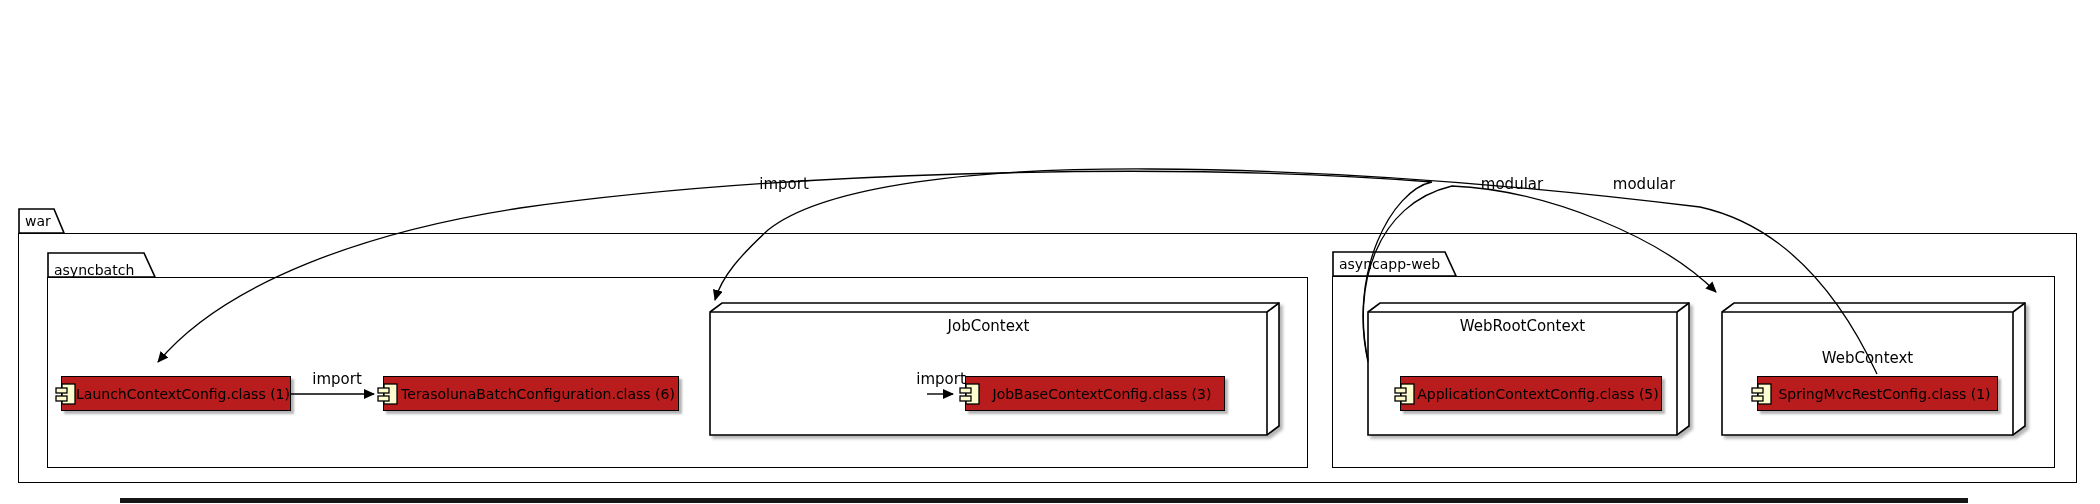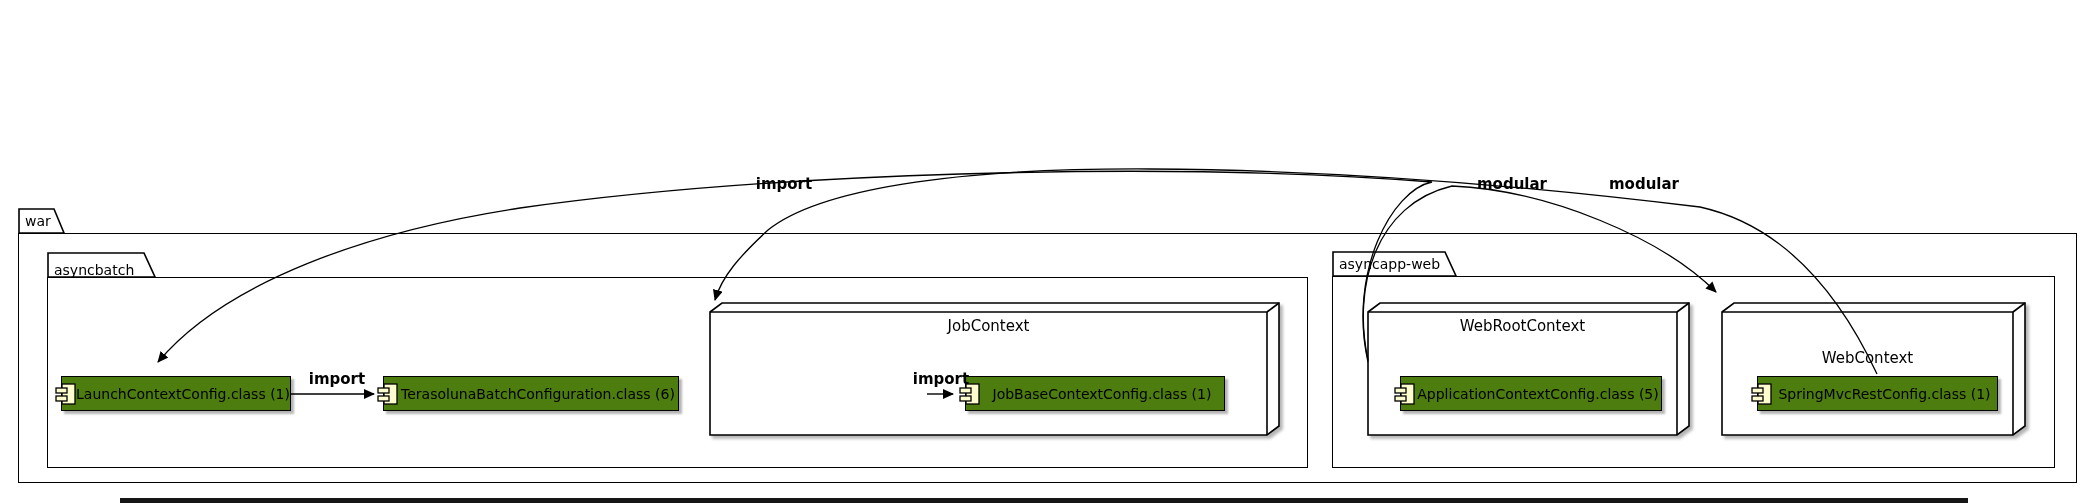--- a/index.html
+++ b/index.html
@@ -8,27 +8,27 @@
   
   .pkg-body{position:absolute;border:1.6px solid #000;background:transparent;box-sizing:border-box;}
   .pkg-tab{position:absolute;box-sizing:border-box;}
   .pkg-tab svg{position:absolute;left:0;top:0;}
   .pkg-tab .tab-text{position:absolute;left:7px;top:0;height:100%;display:flex;align-items:center;
           font-weight:normal;font-size:14px;white-space:nowrap;}
   
   .node-svg{position:absolute;filter:drop-shadow(3px 3px 1.5px rgba(120,120,120,.55));}
   .node-title{position:absolute;text-align:center;font-weight:normal;font-size:15px;}
   
-  .comp{position:absolute;height:35px;background:#4d7c0f;border:1.4px solid #000;box-sizing:border-box;
+  .comp{position:absolute;height:35px;background:#b91c1c;border:1.4px solid #000;box-sizing:border-box;
         display:flex;align-items:center;justify-content:center;font-size:14px;white-space:nowrap;
         box-shadow:3px 3px 2px rgba(120,120,120,.55);z-index:10;padding-left:14px;}
   .comp .cicon{position:absolute;left:-7px;top:50%;transform:translateY(-50%);}
   
   .edges{position:absolute;left:0;top:0;z-index:50;pointer-events:none;}
-  .edge-label{position:absolute;z-index:60;font-weight:bold;font-size:15px;transform:translate(-50%,-50%);
+  .edge-label{position:absolute;z-index:60;font-weight:normal;font-size:15px;transform:translate(-50%,-50%);
               white-space:nowrap;}
   .bottom-bar{position:absolute;background:#161616;z-index:70;}
 </style>
 </head>
 <body>
 
 <div class="canvas">
 
   <div class="pkg-tab" style="left:18px;top:208px;width:48px;height:26px;z-index:2;">
     <svg width="48" height="26">
@@ -96,21 +96,21 @@
     <span>TerasolunaBatchConfiguration.class (6)</span>
   </div>
 
 
   <div class="comp" style="left:965px;top:376px;width:260px;">
     <svg class="cicon" width="22" height="24">
       <rect x="7" y="2" width="13" height="20" fill="#fcfccf" stroke="#000" stroke-width="1.3"></rect>
       <rect x="1" y="6" width="11" height="5" fill="#fcfccf" stroke="#000" stroke-width="1.3"></rect>
       <rect x="1" y="14" width="11" height="5" fill="#fcfccf" stroke="#000" stroke-width="1.3"></rect>
     </svg>
-    <span>JobBaseContextConfig.class (1)</span>
+    <span>JobBaseContextConfig.class (3)</span>
   </div>
 
   <div class="comp" style="left:1400px;top:376px;width:262px;">
     <svg class="cicon" width="22" height="24">
       <rect x="7" y="2" width="13" height="20" fill="#fcfccf" stroke="#000" stroke-width="1.3"></rect>
       <rect x="1" y="6" width="11" height="5" fill="#fcfccf" stroke="#000" stroke-width="1.3"></rect>
       <rect x="1" y="14" width="11" height="5" fill="#fcfccf" stroke="#000" stroke-width="1.3"></rect>
     </svg>
     <span>ApplicationContextConfig.class (5)</span>
   </div>

